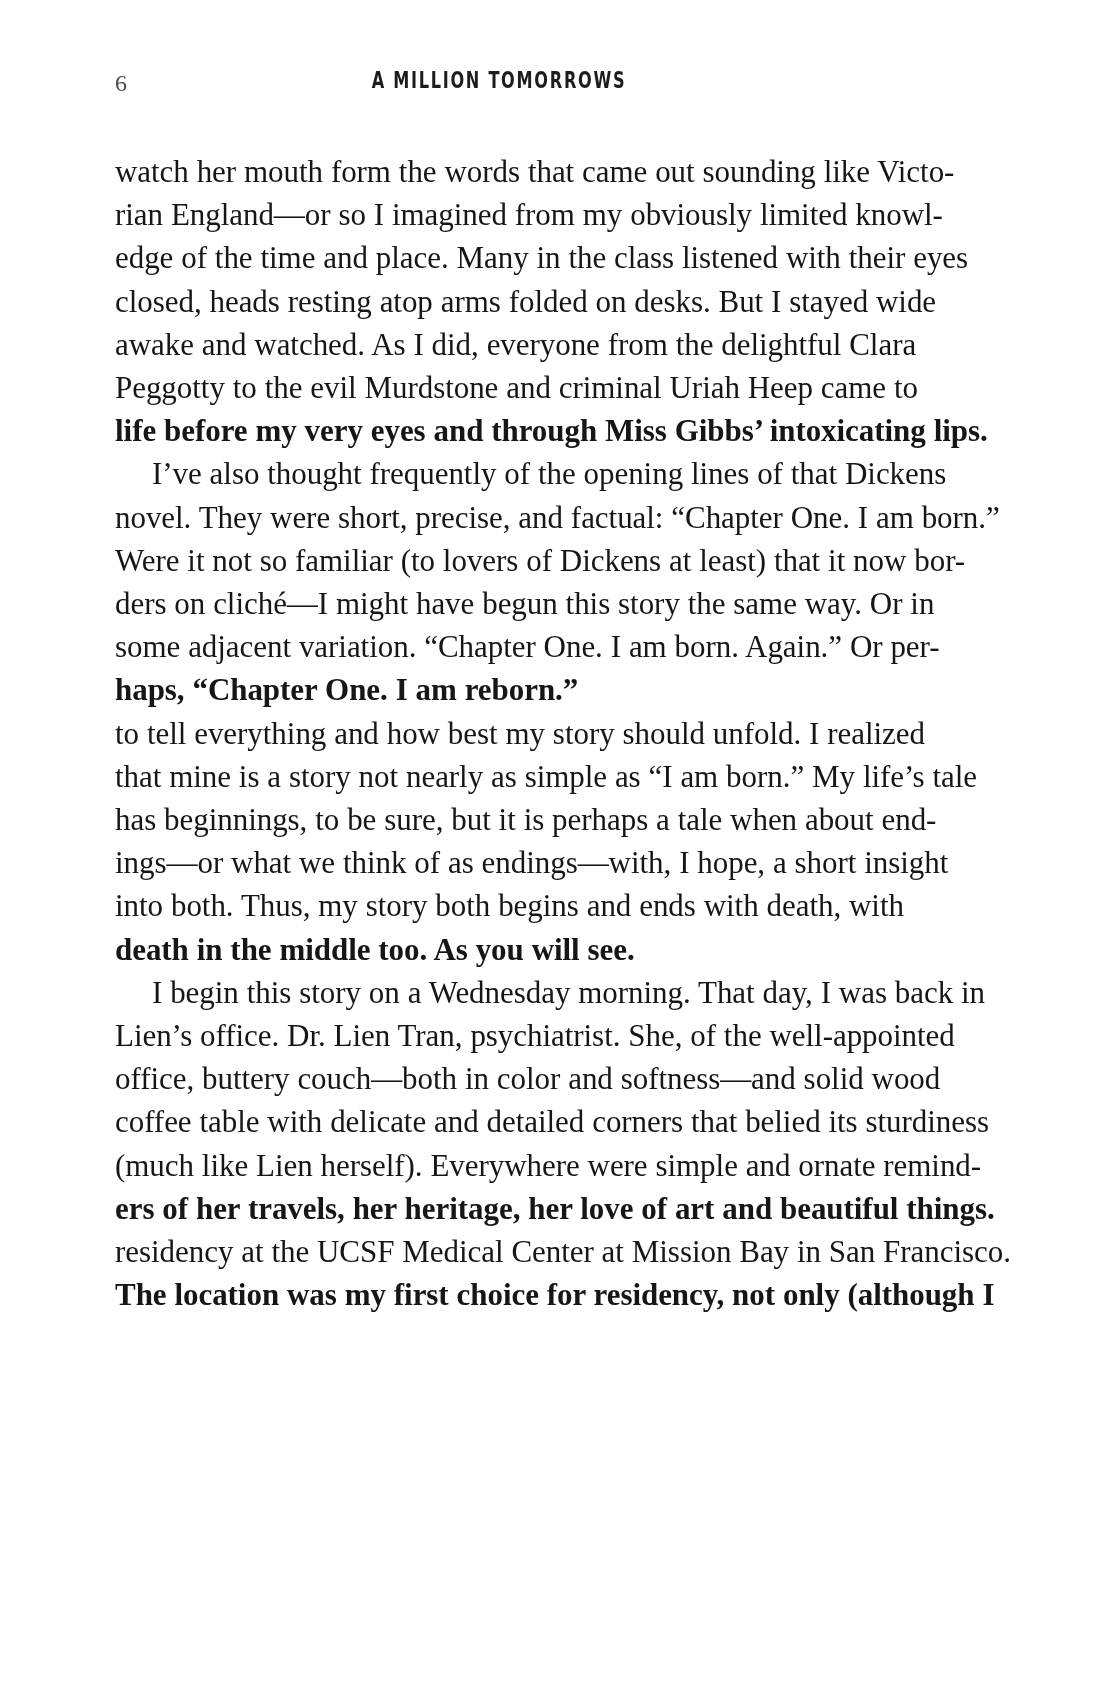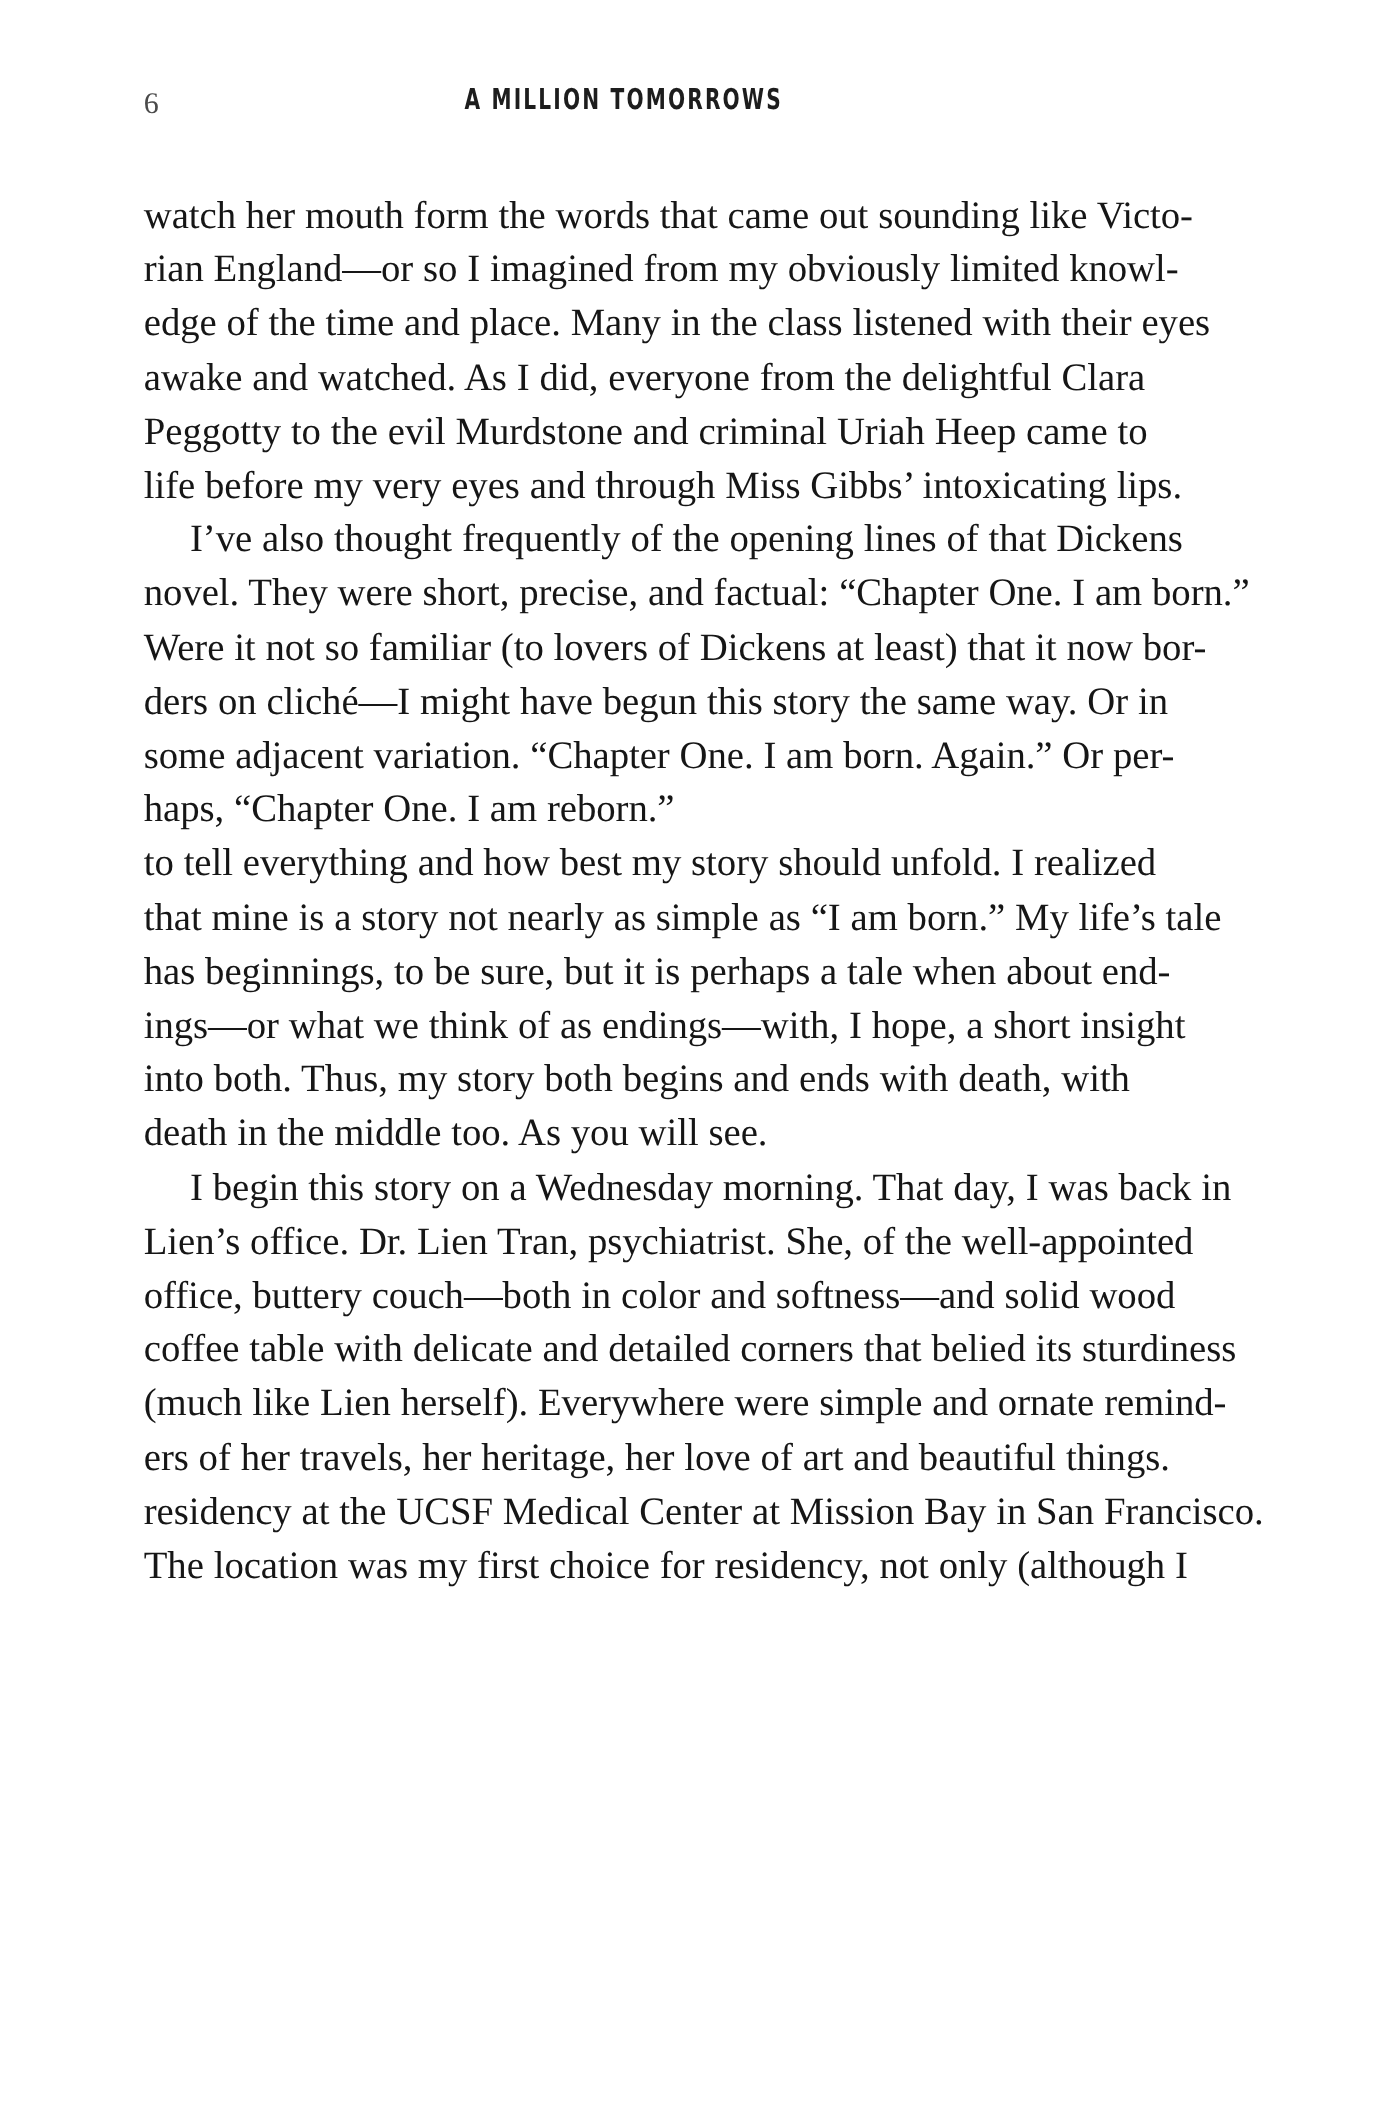--- a/index.html
+++ b/index.html
@@ -86,40 +86,42 @@
   
   .ln {
     display: block;
     text-align: justify;
     text-align-last: justify;
     white-space: nowrap;
   }
   .ln.last {
     text-align-last: left;
     text-align: left;
+    font-weight: bold;
   }
   .ln.indent {
     text-indent: 37px;
   }
 </style>
 </head>
 <body>
 
 <div class="page">
 
   <div class="running-head">
     <div class="folio">6</div>
     <div class="running-title">A MILLION TOMORROWS</div>
   </div>
 
   <div class="textblock">
       <p class="bodytext">
         <span class="ln">watch her mouth form the words that came out sounding like Victo-</span>
         <span class="ln">rian England—or so I imagined from my obviously limited knowl-</span>
         <span class="ln">edge of the time and place. Many in the class listened with their eyes</span>
+        <span class="ln">closed, heads resting atop arms folded on desks. But I stayed wide</span>
         <span class="ln">awake and watched. As I did, everyone from the delightful Clara</span>
         <span class="ln">Peggotty to the evil Murdstone and criminal Uriah Heep came to</span>
         <span class="ln last">life before my very eyes and through Miss Gibbs’ intoxicating lips.</span>
       </p>
       <p class="bodytext">
         <span class="ln indent">I’ve also thought frequently of the opening lines of that Dickens</span>
         <span class="ln">novel. They were short, precise, and factual: “Chapter One. I am born.”</span>
         <span class="ln">Were it not so familiar (to lovers of Dickens at least) that it now bor-</span>
         <span class="ln">ders on cliché—I might have begun this story the same way. Or in</span>
         <span class="ln">some adjacent variation. “Chapter One. I am born. Again.” Or per-</span>

